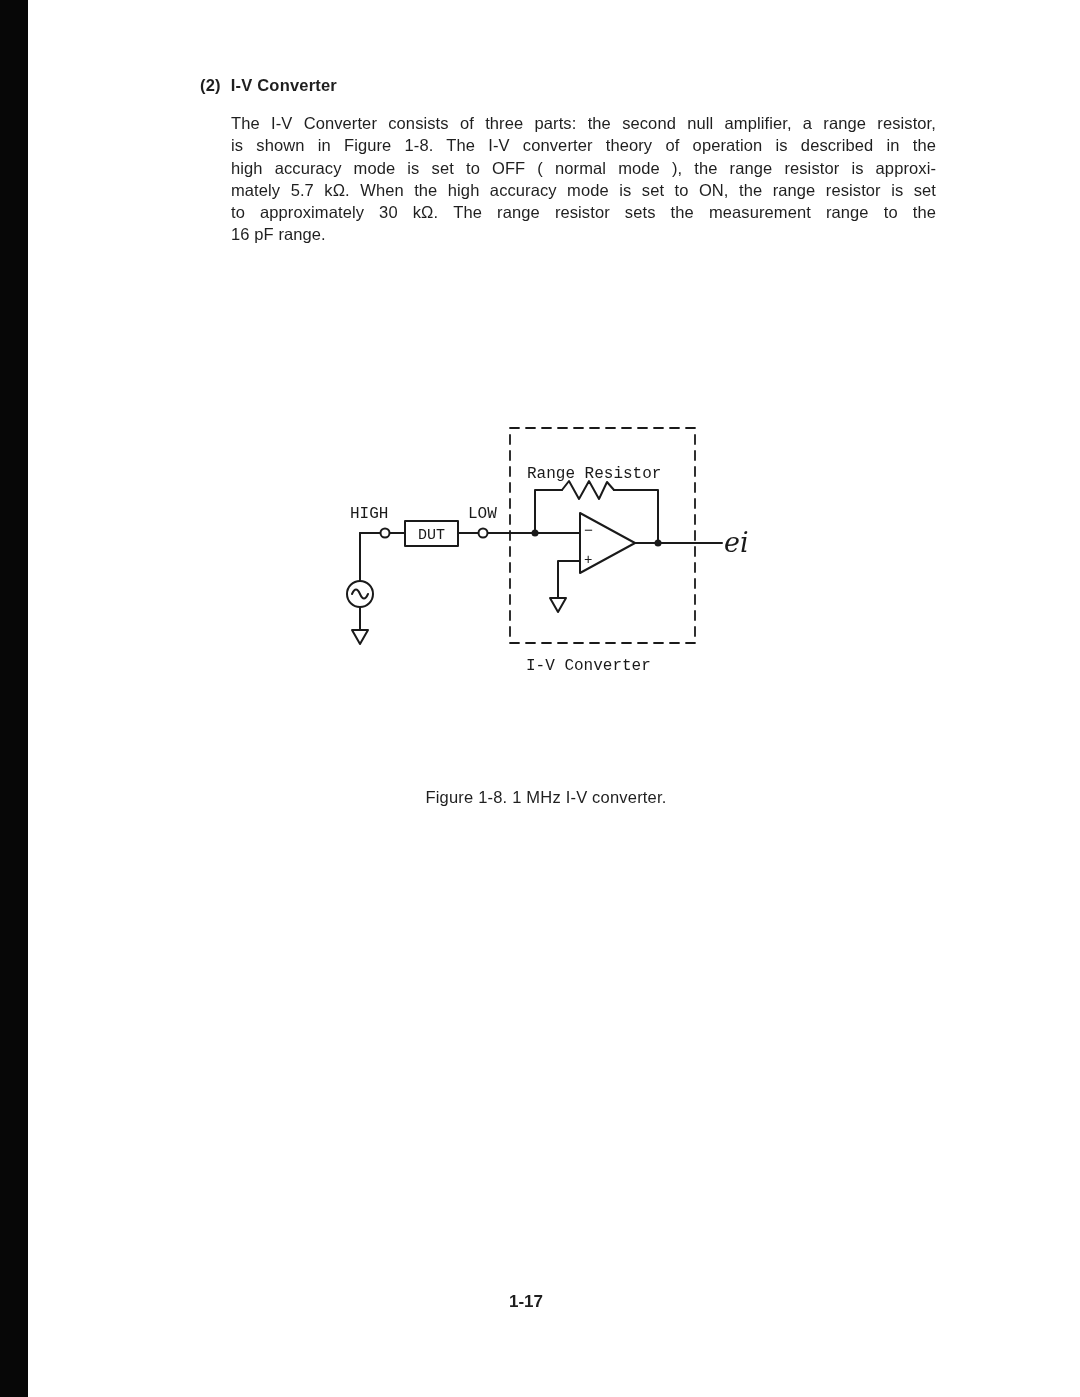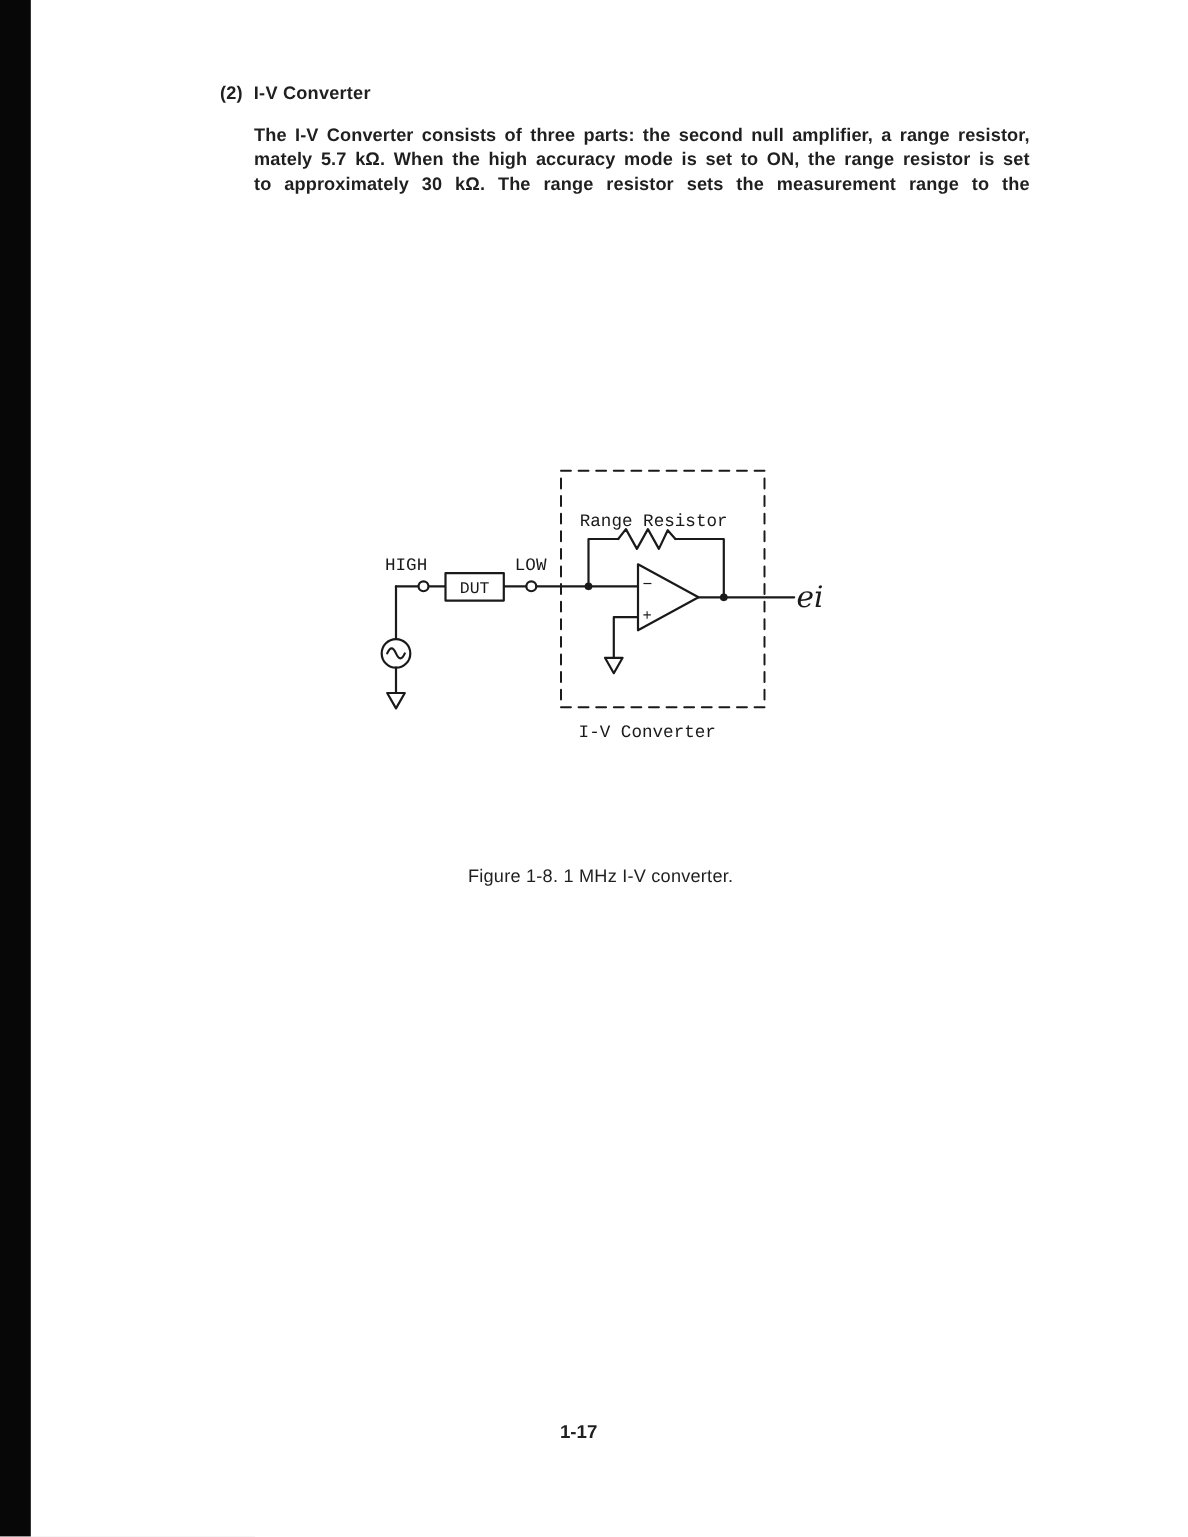--- a/index.html
+++ b/index.html
@@ -40,21 +40,20 @@
     top: 112px;
     width: 705px;
     font-size: 16.5px;
     line-height: 22.3px;
     letter-spacing: 0.1px;
   }
   .body-text .line {
     text-align: justify;
     text-align-last: justify;
     white-space: normal;
-    font-weight: bold;
   }
   .body-text .line.last {
     text-align: left;
     text-align-last: left;
   }
   .diagram {
     position: absolute;
     left: 330px;
     top: 418px;
     width: 440px;
@@ -86,22 +85,25 @@
 
   <div class="scan-bar"></div>
 
   <div class="heading">
     <span>(2)</span>
     <span>I-V Converter</span>
   </div>
 
   <div class="body-text">
     <div class="line">The I-V Converter consists of three parts: the second null amplifier, a range resistor,</div>
+    <div class="line">is shown in Figure 1-8.  The I-V converter theory of operation is described in the</div>
+    <div class="line">high accuracy mode is set to OFF ( normal mode ), the range resistor is approxi-</div>
     <div class="line">mately 5.7 kΩ.  When the high accuracy mode is set to ON, the range resistor is set</div>
     <div class="line">to approximately 30 kΩ.  The range resistor sets the measurement range to the</div>
+    <div class="line last">16 pF range.</div>
   </div>
 
   <svg class="diagram" viewBox="0 0 440 270">
     <g stroke="#1a1a1a" stroke-width="2" fill="none" stroke-linecap="round" stroke-linejoin="round">
 
       <line x1="30" y1="115" x2="250" y2="115"></line>
 
       <line x1="30" y1="115" x2="30" y2="163"></line>
       <circle cx="30" cy="176" r="13" fill="#ffffff"></circle>
       <path d="M 22 176 Q 26 167 30 176 Q 34 185 38 176"></path>

